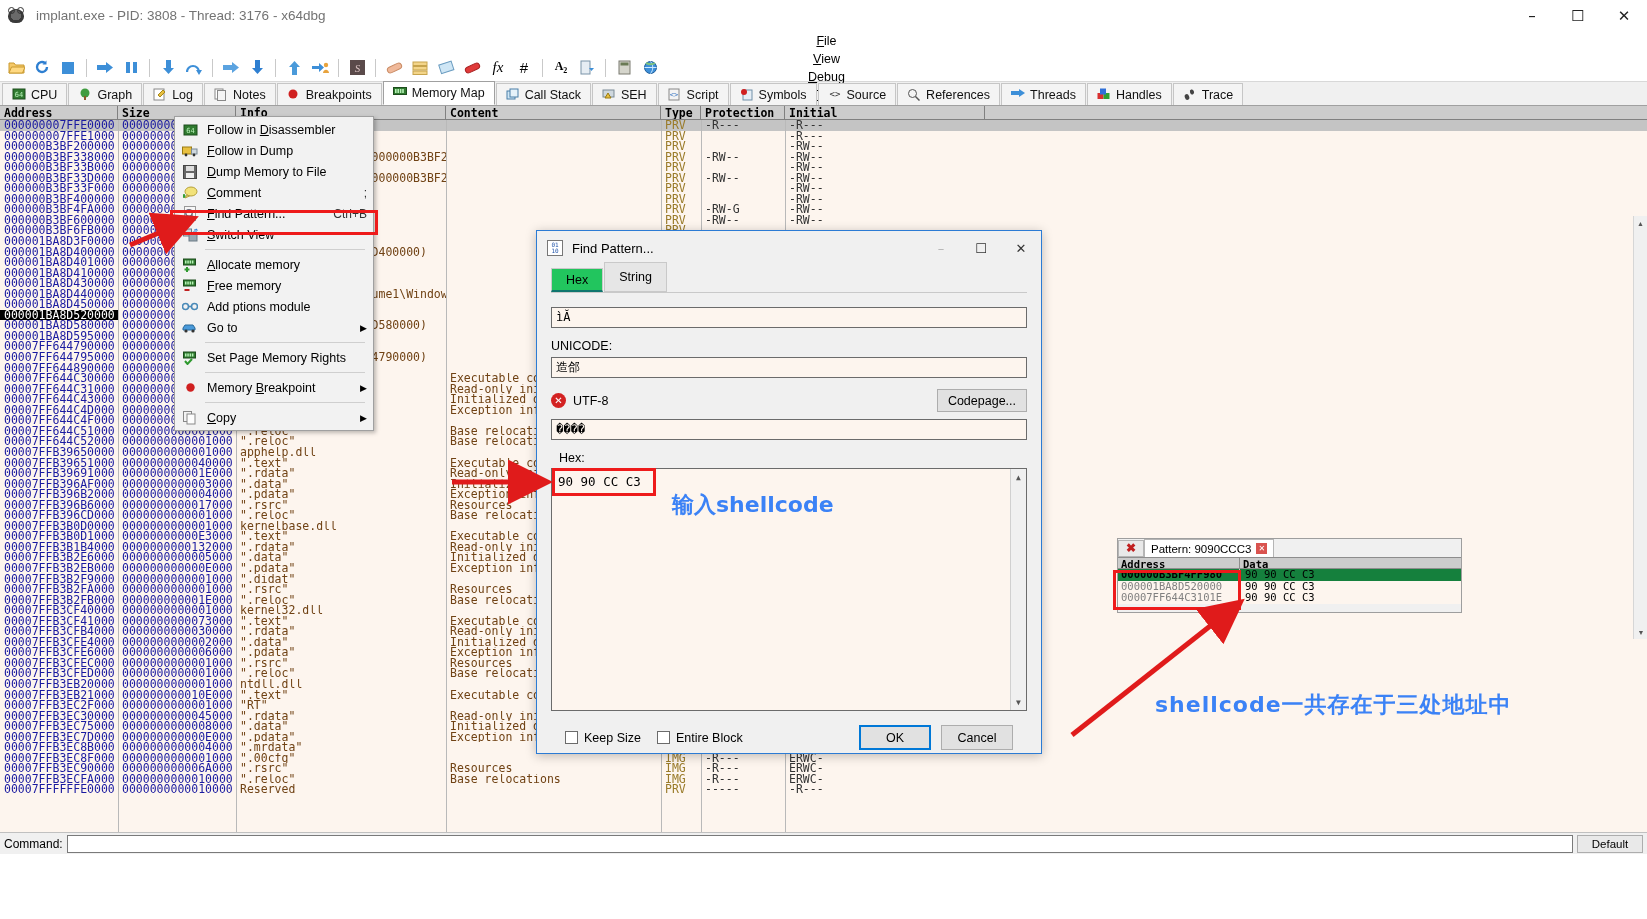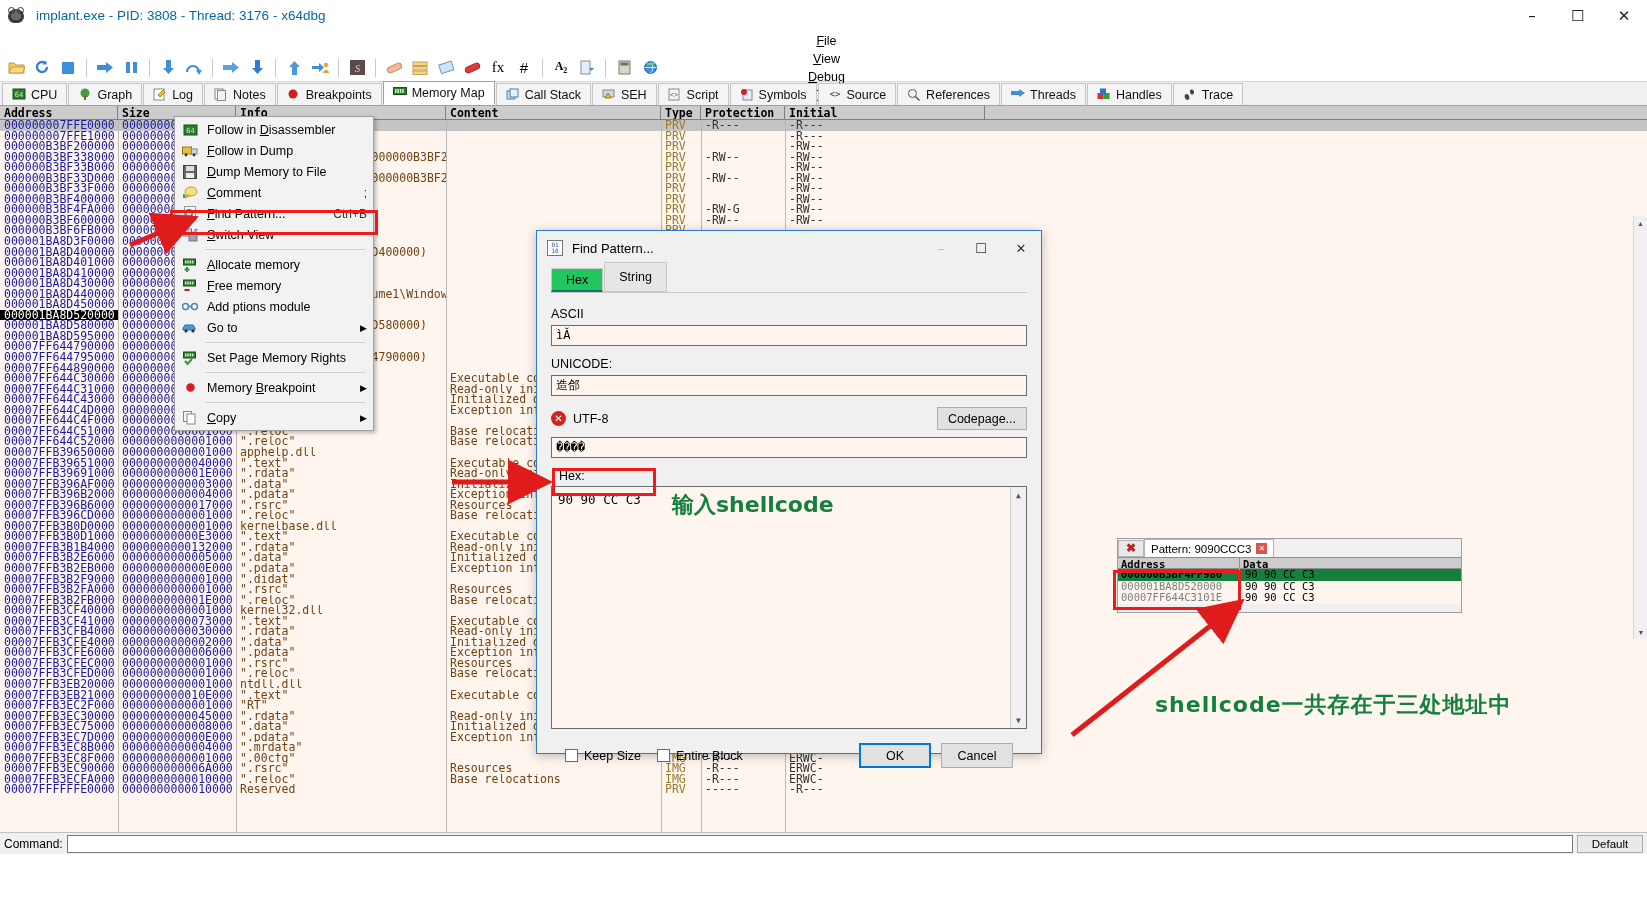--- a/index.html
+++ b/index.html
@@ -25,21 +25,21 @@
     width: 16px; height: 14px; margin-top:3px;
     background: radial-gradient(ellipse at 50% 45%, #6a6a6a 0 46%, #3a3a3a 47% 100%);
     border-radius: 50% 50% 45% 45%;
     position: relative;
   }
   .bug:before, .bug:after {
     content:""; position:absolute; top:-2px; width:5px; height:5px;
     border:1px solid #333; border-radius:50%;
   }
   .bug:before { left:0px; } .bug:after { right:0px; }
-  .title-text { font-size: 13.5px; color:#0369a1; }
+  .title-text { font-size: 13.5px; color:#737373; }
   .win-btns { margin-left:auto; display:flex; height:32px; }
   .win-btn {
     width: 46px; height:32px; display:flex; align-items:center; justify-content:center;
     font-size: 15px; color:#222; font-family:"DejaVu Sans", sans-serif;
   }
 
   
   .menubar {
     height: 22px; display:flex; align-items:center; gap:0px;
     background:#ffffff; padding-left:6px; font-size:12.5px;flex-direction:column;
@@ -207,21 +207,21 @@
   .res-head div { padding-left:3px; }
   .res-body { font-family:"DejaVu Sans Mono", monospace; font-size:10.5px; background:#fdf5ee; }
   .res-row { display:flex; height:11.5px; line-height:11.5px; }
   .res-row .a { width:122px; padding-left:3px; border-right:1px solid #c9c9c9; }
   .res-row .d { padding-left:5px; }
   .res-row.selected { background:#15803d; }
   .res-row.selected .a { font-weight:bold; color:#000; }
   .res-row .a.dim { color:#808080; }
 
   
-  .ann { position:absolute; z-index:70; color:#15803d; font-weight:bold; }
+  .ann { position:absolute; z-index:70; color:#3b82f6; font-weight:bold; }
   .ann-zh1 { left:672px; top:490px; font-size:22px; font-family:"DejaVu Sans", sans-serif; }
   .ann-zh2 { left:1155px; top:690px; font-size:22px; font-family:"DejaVu Sans", sans-serif; letter-spacing:1px;}
   svg.arrows { position:absolute; left:0; top:0; width:1647px; height:919px; z-index:65; pointer-events:none; }
 
   .scroll-v { position:absolute; right:0; top:110px; width:14px; bottom:193px; background:#f0f0f0;
               border-left:1px solid #d6d6d6; }
   .scroll-btn { height:14px; display:flex; align-items:center; justify-content:center; font-size:7px; color:#555; }
 </style>
 </head>
 <body>
@@ -345,21 +345,21 @@
       <svg width="17" height="15" viewBox="0 0 17 15">
           <rect x="2" y="3" width="13" height="9" transform="rotate(-18 8 8)" fill="#cfe6f5" stroke="#6a9cc0"></rect>
         </svg>
     </div>
     <div class="tbtn">
       <svg width="17" height="15" viewBox="0 0 17 15">
           <rect x="1" y="5" width="15" height="6" rx="3" transform="rotate(-25 8.5 8)" fill="#e03a3a" stroke="#a82020"></rect>
         </svg>
     </div>
     <div class="tbtn">
-        <span style="font-family:'Liberation Serif',serif;font-size:15px;">fx</span>
+        <span style="font-family:'Liberation Serif',serif;font-style:italic;font-size:15px;">fx</span>
       </div>
     <div class="tbtn">
         <span style="font-size:15px;">#</span>
       </div>
     <div class="tsep"></div>
     <div class="tbtn">
         <span style="font-family:'Liberation Serif',serif;font-weight:bold;font-size:12px;">A<sub style="font-size:8px;">2</sub></span>
       </div>
     <div class="tbtn">
       <svg width="15" height="15" viewBox="0 0 15 15">
@@ -1267,21 +1267,20 @@
         <div class="dlg-wbtn dis">–</div>
         <div class="dlg-wbtn">☐</div>
         <div class="dlg-wbtn">✕</div>
       </div>
     </div>
     <div class="dlg-body">
       <div class="tabs2">
         <div class="tab2 active">Hex</div>
         <div class="tab2">String</div>
       </div>
-      <div class="fld-label">ASCII</div>
       <div class="fld">ìĂ</div>
       <div class="fld-label">UNICODE:</div>
       <div class="fld">造郃</div>
       <div class="utf8row">
         <div class="err-ico">✕</div>
         <div class="utf8-lbl">UTF-8</div>
         <div class="codepage-btn">Codepage...</div>
       </div>
       <div class="fld">����</div>
       <div class="hex-label">Hex:</div>

